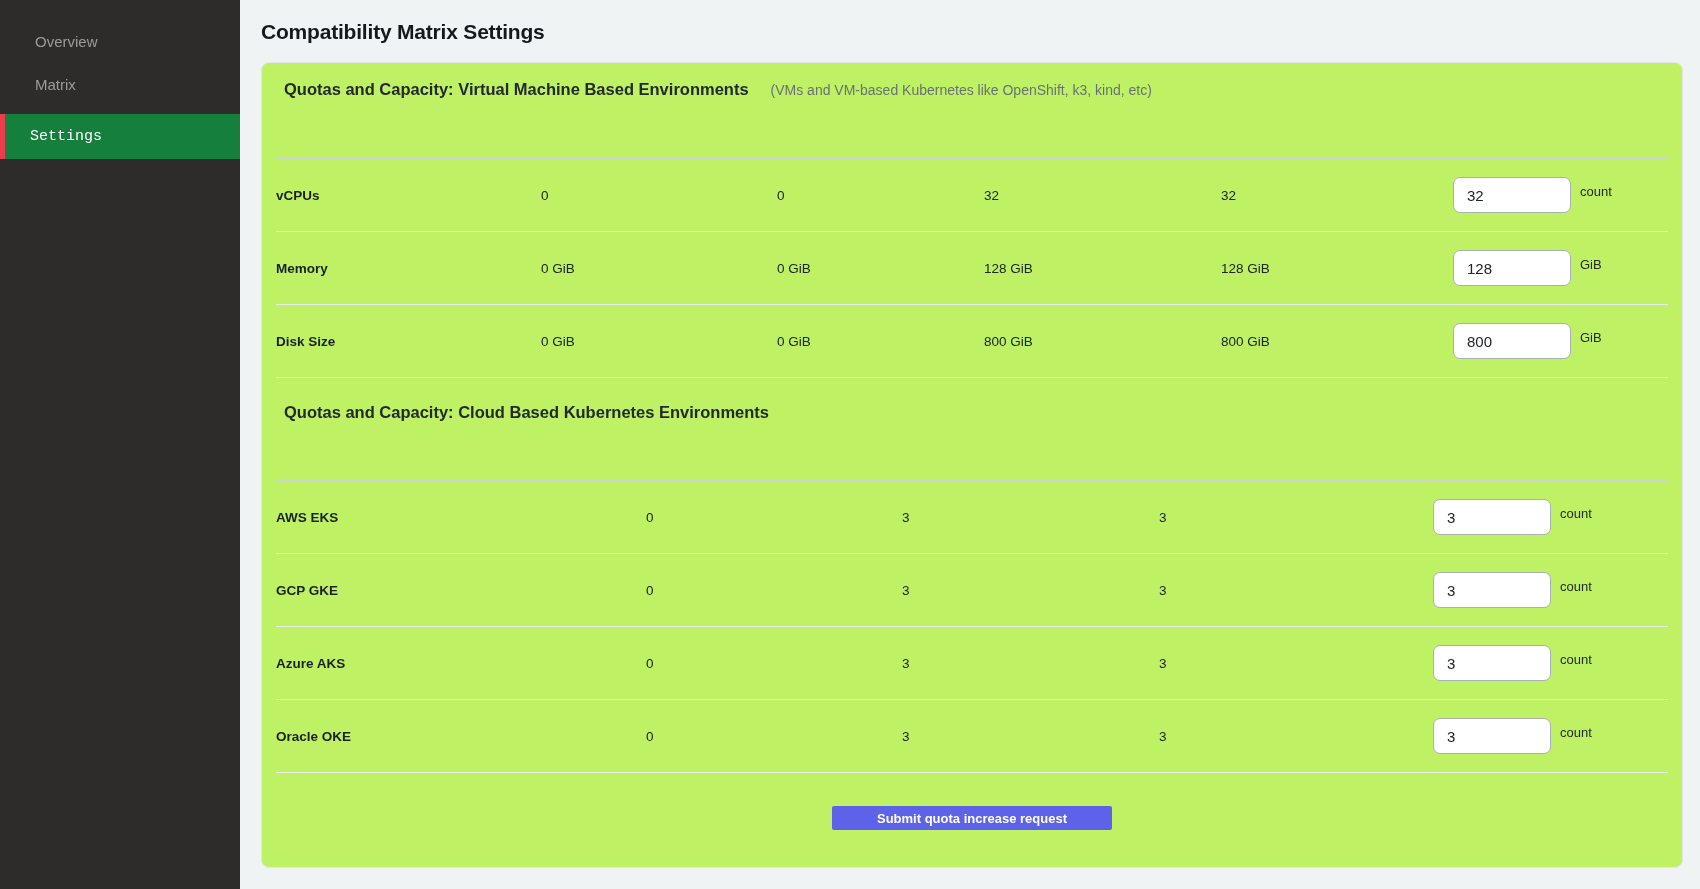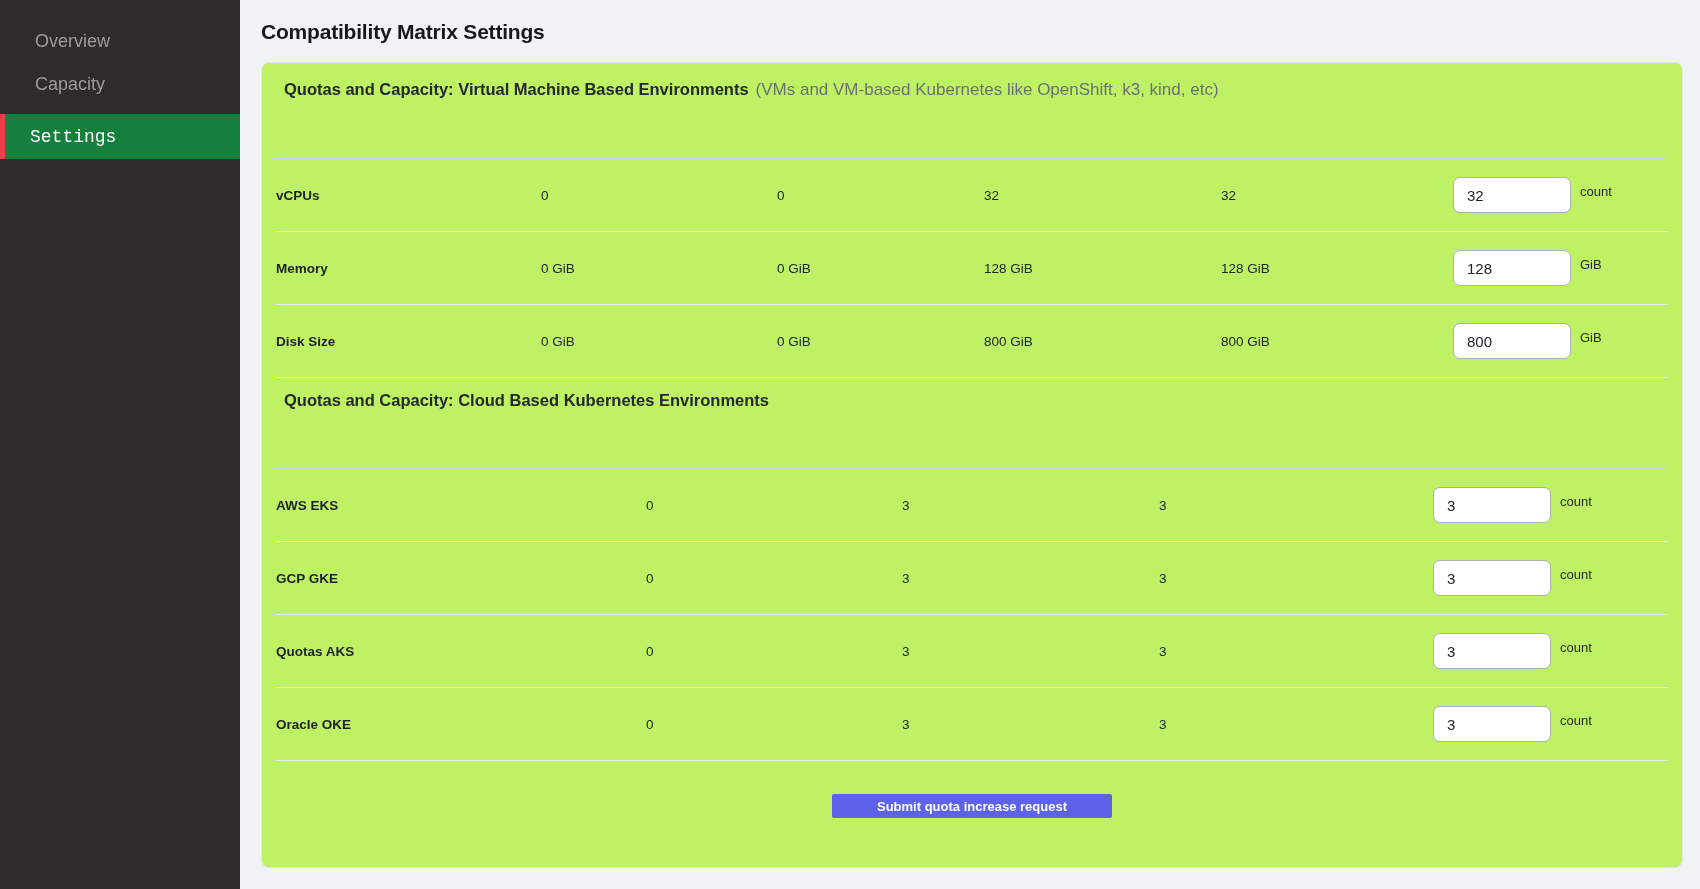--- a/index.html
+++ b/index.html
@@ -13,21 +13,21 @@
 
   
   .sidebar {
     width:240px; min-width:240px; height:100%;
     background:#2e2b2b;
     padding-top:20px;
   }
   .nav-item {
     height:43px; display:flex; align-items:center;
     padding-left:30px;
-    font-size:18px; color:#9d9a9a;
+    font-size:15px; color:#9d9a9a;
     cursor:pointer;
     border-left:5px solid transparent;
   }
   .nav-item.active {
     margin-top:8px;
     height:45px;
     background:#15803d;
     color:#ffffff;
     border-left:5px solid #ee3d4a;
     padding-left:25px;
@@ -53,23 +53,23 @@
   }
   .section-heading-row {
     display:flex; align-items:baseline;
     padding-left:8px;
     line-height:24px;
   }
   .section-heading {
     font-size:16.5px; font-weight:700; color:#24292d;
   }
   .section-subheading {
-    font-size:17px; color:#6a7076; margin-left:7px;
-  }
-  .section-heading-row.second { margin-top:10px; }
+    font-size:14px; color:#6a7076; margin-left:22px;
+  }
+  .section-heading-row.second { margin-top:22px; }
 
   
   .grid-row { display:grid; align-items:center;gap:19px; }
   .vm-grid    { grid-template-columns:246px 217px 188px 218px 213px 1fr; }
   .cloud-grid { grid-template-columns:351px 237px 238px 255px 1fr; }
 
   .table-header {
     margin-top:12px;
     padding:26px 0 18px 0;
     border-bottom:1px solid #cfd3d6;
@@ -116,21 +116,21 @@
   }
 </style>
 </head>
 <body>
 
 <nav class="sidebar" id="sidebar">
     <div class="nav-item">
     <span>Overview</span>
   </div>
     <div class="nav-item">
-    <span>Capacity</span>
+    <span>Matrix</span>
   </div>
     <div class="nav-item active">
     <span>Settings</span>
   </div>
   </nav>
 
 <main class="main">
   <h1 class="page-title">Compatibility Matrix Settings</h1>
 
   <section class="card">
@@ -210,21 +210,21 @@
     <span class="cell resource">GCP GKE</span>
     <span class="cell">0</span>
     <span class="cell">3</span>
     <span class="cell">3</span>
     <span class="request-cell">
       <input type="text" class="request-input" value="3" style="">
       <span class="unit-label">count</span>
     </span>
   </div>
         <div class="grid-row cloud-grid data-row">
-    <span class="cell resource">Quotas AKS</span>
+    <span class="cell resource">Azure AKS</span>
     <span class="cell">0</span>
     <span class="cell">3</span>
     <span class="cell">3</span>
     <span class="request-cell">
       <input type="text" class="request-input" value="3" style="">
       <span class="unit-label">count</span>
     </span>
   </div>
         <div class="grid-row cloud-grid data-row">
     <span class="cell resource">Oracle OKE</span>

